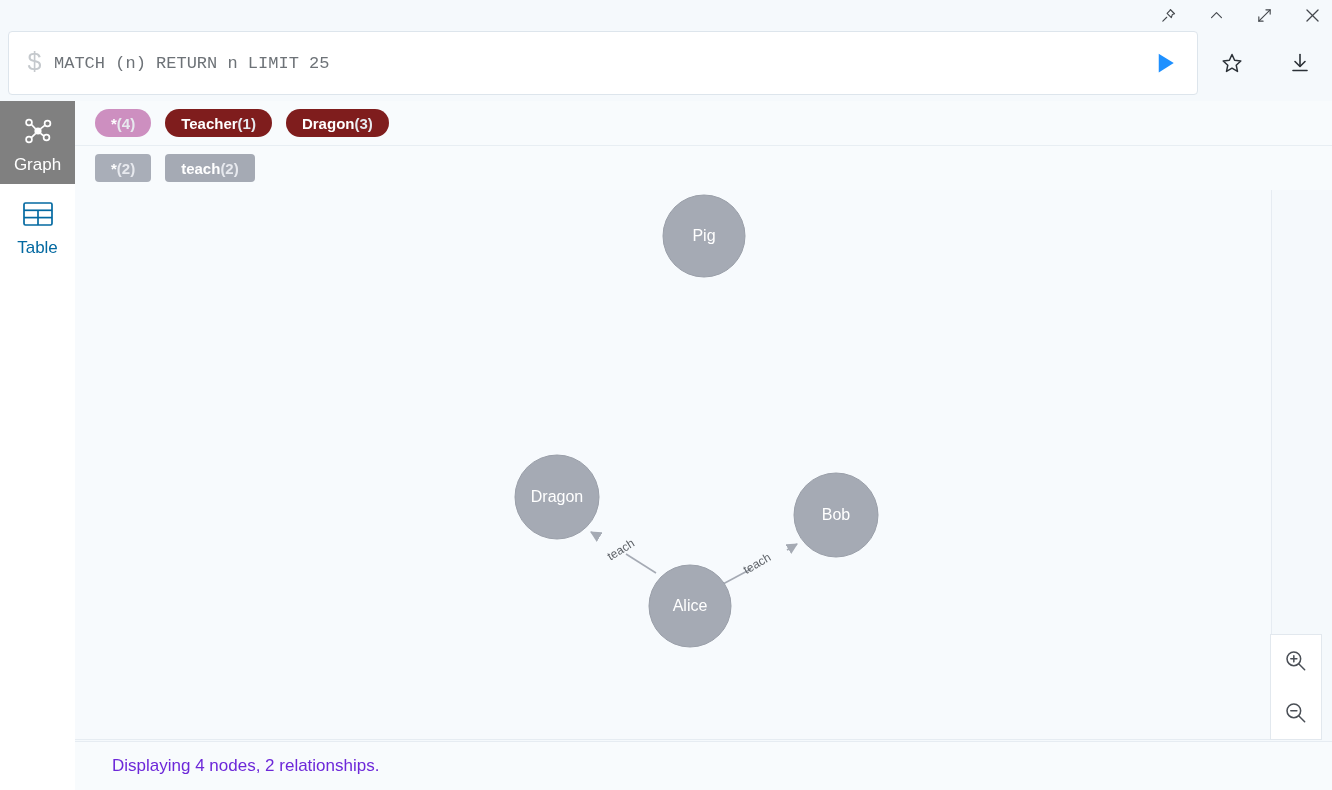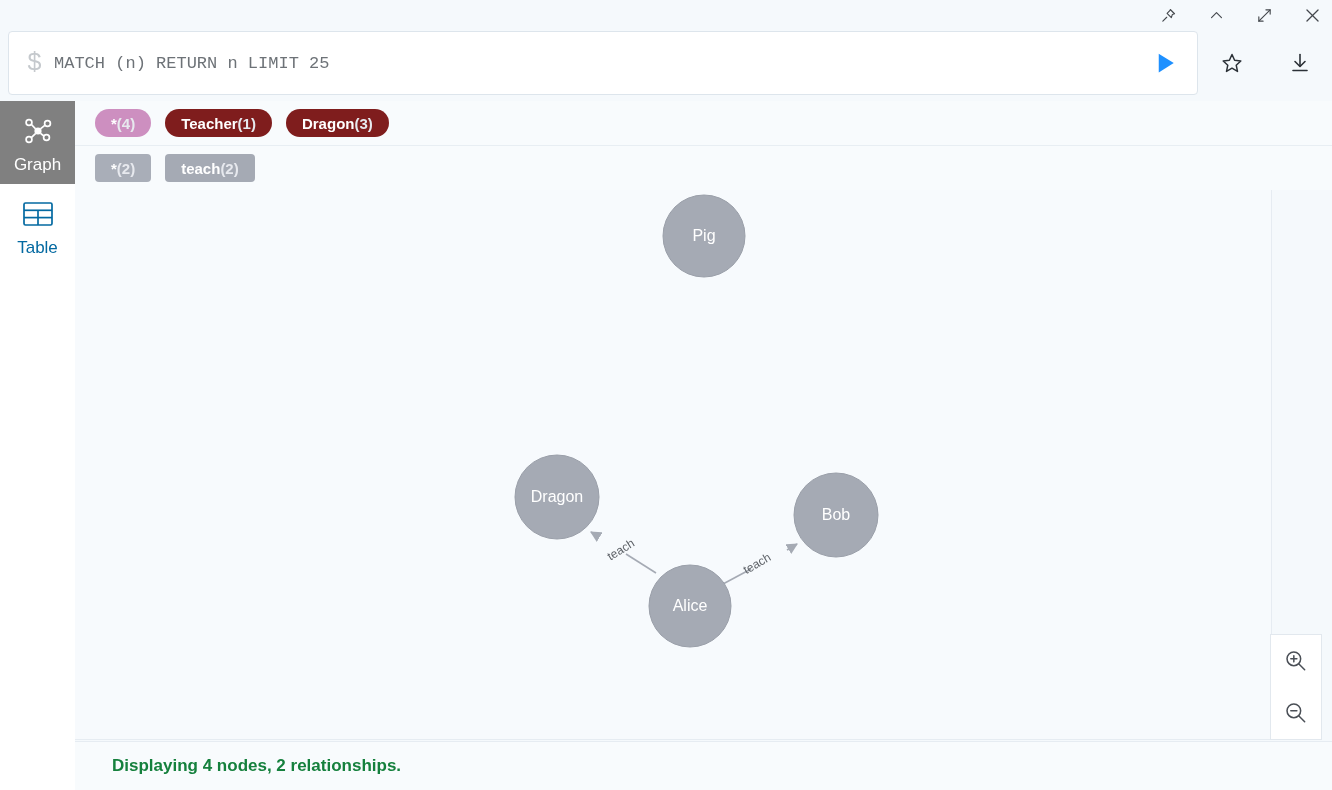--- a/index.html
+++ b/index.html
@@ -235,22 +235,21 @@
     width: 1257px; height: 49px;
     background: #f8fbfd;
     border-top: 1px solid #e6ecf2;
     box-sizing: border-box;
     display: flex;
     align-items: center;
     padding-left: 37px;
   }
   .status-text {
     font-size: 17px;
-    color: #15803d;
-    font-weight: bold;
+    color: #6d28d9;
   }
 </style>
 </head>
 <body>
 
 <div class="app">
 
   <div class="titlebar">
     <div class="titlebar-controls">
       <div class="tb-btn">

